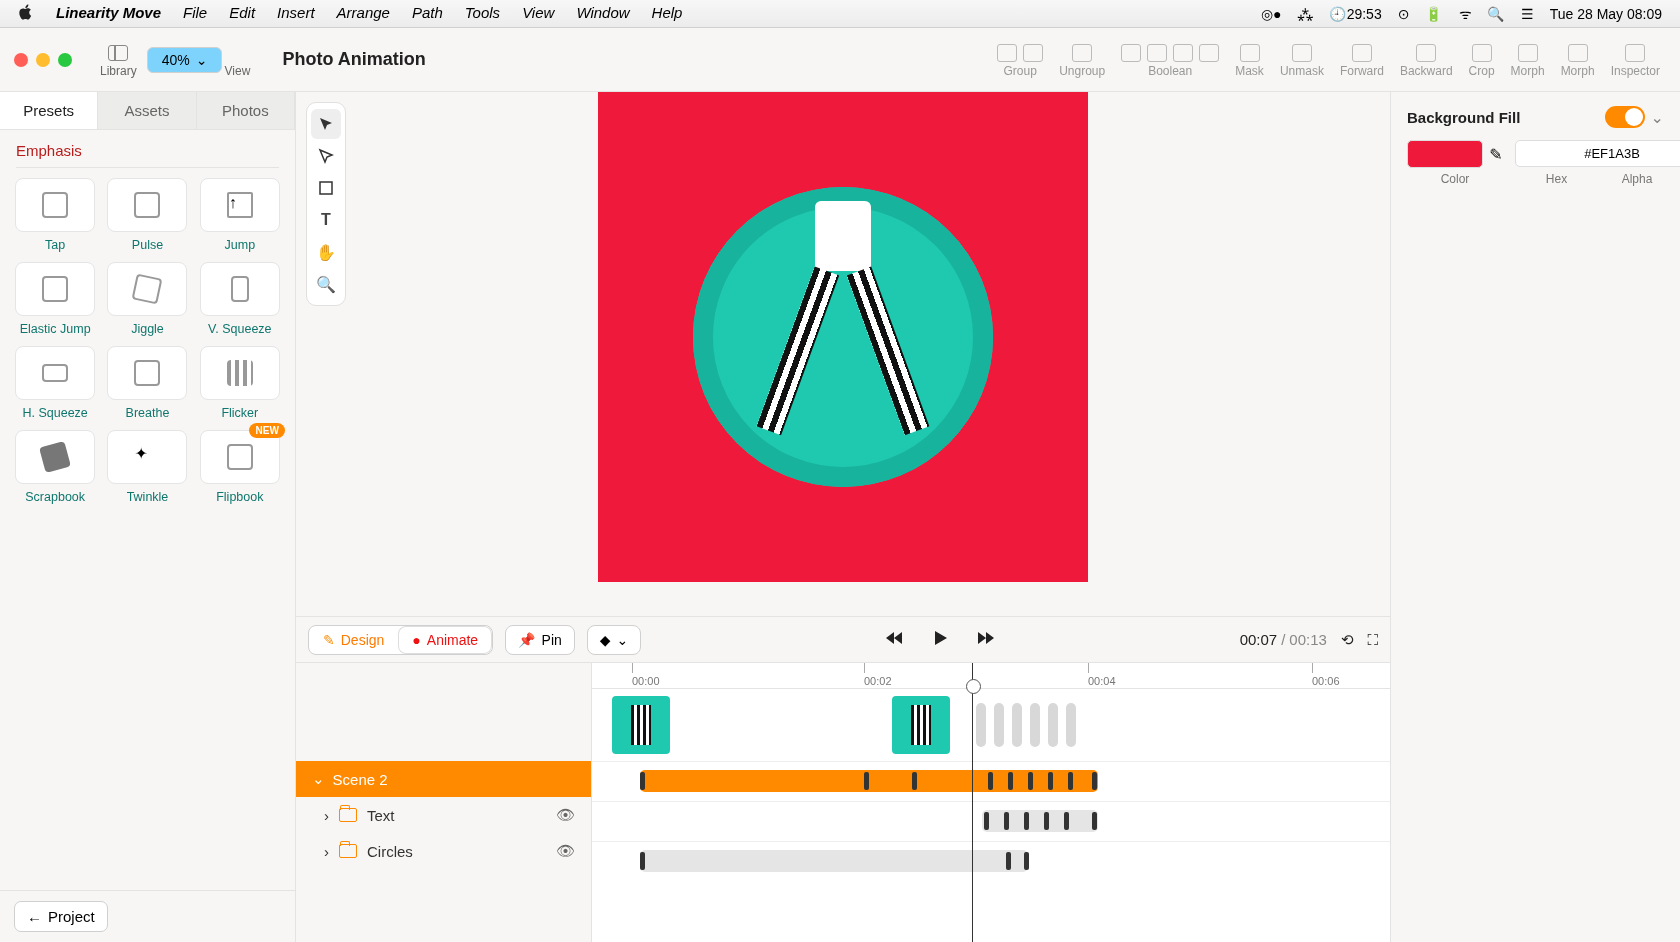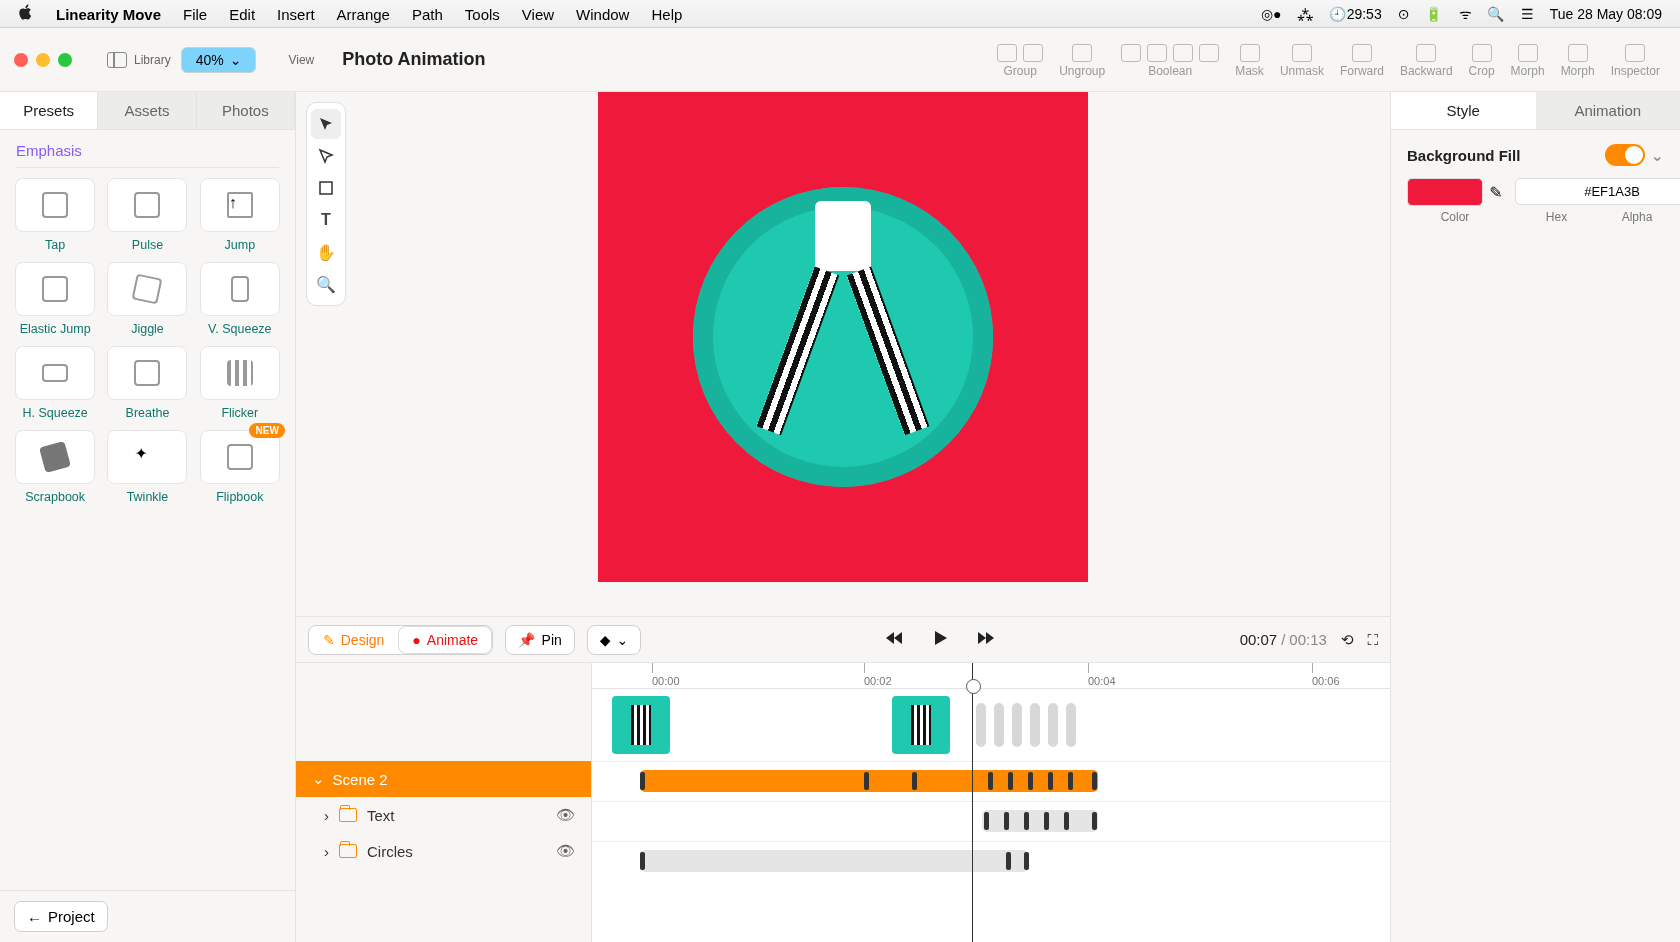--- a/index.html
+++ b/index.html
@@ -1,54 +1,54 @@
 <!DOCTYPE html>
 <html><head>
 <meta charset="utf-8">
 <style>
 * { margin: 0; padding: 0; box-sizing: border-box; font-family: -apple-system, BlinkMacSystemFont, "Segoe UI", sans-serif; }
 body { background: #f0f0f0; width: 1680px; height: 942px; overflow: hidden; }
 
 
 .menubar { height: 28px; background: linear-gradient(#f7f7f7,#ececec); display: flex; align-items: center; padding: 0 18px; font-size: 15px; border-bottom: 1px solid #d0d0d0; justify-content: space-between; }
-.menubar-left { display: flex; align-items: flex-end; gap: 22px; }
+.menubar-left { display: flex; align-items: flex-start; gap: 22px; font-style: italic; }
 .menubar-left .app { font-weight: 700; }
 .menu-item { cursor: default; }
 .menubar-right { display: flex; align-items: center; gap: 16px; font-size: 14px; }
 .menubar-right span { display: inline-flex; align-items: center; }
 .apple-logo svg { width: 16px; height: 16px; }
 
 
 .app-chrome { height: 64px; background: #f7f6f4; display: flex; align-items: center; border-bottom: 1px solid #e3e3e3; padding: 0 14px; }
 .traffic { display: flex; gap: 8px; margin-right: 18px; }
 .traffic div { width: 14px; height: 14px; border-radius: 50%; }
 .t-close { background: #ff5f57; }
 .t-min { background: #febc2e; }
 .t-max { background: #28c840; }
-.toolbar-btn { display: flex; flex-direction: row; align-items: center; justify-content: center; margin: 0 10px; color: #666; font-size: 12px; }
+.toolbar-btn { display: flex; flex-direction: column; align-items: center; justify-content: center; margin: 0 10px; color: #666; font-size: 12px; }
 .toolbar-btn .ic { width: 34px; height: 22px; display: flex; align-items: center; justify-content: center; }
 .zoom-select { background: #7dd3fc; border: 1px solid #d0d0d0; border-radius: 6px; padding: 4px 14px; font-size: 14px; display: flex; align-items: center; gap: 6px; }
 .doc-title { margin-left: 18px; font-size: 18px; font-weight: 600; color: #222; }
 .chrome-spacer { flex: 1; }
 .right-tools { display: flex; gap: 4px; }
 .rt-group { display: flex; flex-direction: column; align-items: center; margin: 0 6px; color: #999; font-size: 12px; }
 .rt-group .icons { display: flex; gap: 6px; height: 22px; align-items: center; }
 .rt-group .icons span { width: 20px; height: 18px; border: 1.5px solid #bbb; border-radius: 3px; }
 
 
 .main { display: flex; height: calc(942px - 28px - 64px); }
 .left-panel { width: 296px; background: #f7f6f4; border-right: 1px solid #e3e3e3; display: flex; flex-direction: column; }
 .center-area { flex: 1; display: flex; flex-direction: column; background: #f7f6f4; }
 .right-panel { width: 290px; background: #f7f6f4; border-left: 1px solid #e3e3e3; }
 
 
 .lp-tabs { display: flex; height: 38px; border-bottom: 1px solid #e3e3e3; }
 .lp-tab { flex: 1; display: flex; align-items: center; justify-content: center; font-size: 15px; color: #666; background: #ececea; border-right: 1px solid #e3e3e3; }
 .lp-tab.active { background: #fff; color: #222; font-weight: 500; }
-.lp-section-title { padding: 12px 16px 8px; font-size: 15px; color: #8b5cf6; font-weight: 500; }
+.lp-section-title { padding: 12px 16px 8px; font-size: 15px; color: #b91c1c; font-weight: 500; }
 .lp-divider { height: 1px; background: #e3e3e3; margin: 0 16px 10px; }
 
 .preset-grid { display: grid; grid-template-columns: repeat(3, 1fr); gap: 10px; padding: 0 14px; }
 .preset { display: flex; flex-direction: column; align-items: center; }
 .preset-box { width: 80px; height: 54px; background: #fff; border: 1px solid #e5e5e5; border-radius: 8px; display: flex; align-items: center; justify-content: center; position: relative; }
 .preset-label { font-size: 12.5px; color: #0f766e; margin-top: 6px; }
 .preset-icon { width: 26px; height: 26px; border: 2px solid #999; border-radius: 4px; }
 .badge-new { position: absolute; top: -8px; right: -6px; background: #ff8a00; color: #fff; font-size: 10px; font-weight: 700; padding: 2px 6px; border-radius: 9px; }
 
 .lp-footer { margin-top: auto; padding: 10px 14px; border-top: 1px solid #e3e3e3; }
@@ -447,21 +447,21 @@
         </div>
         <div class="layer-row">
           <span>›</span>
           <span class="folder-ic"></span>
           <span>Circles</span>
           <span class="eye">👁</span>
         </div>
       </div>
       <div class="tl-right">
         <div class="ruler">
-          <div class="tick" style="left:60px">
+          <div class="tick" style="left:40px">
               <span>00:00</span>
             </div>
           <div class="tick" style="left:272px">
               <span>00:02</span>
             </div>
           <div class="tick" style="left:496px">
               <span>00:04</span>
             </div>
           <div class="tick" style="left:720px">
               <span>00:06</span>
@@ -510,24 +510,20 @@
           <div class="kf" style="left:48px"></div>
             <div class="kf" style="left:414px"></div>
             <div class="kf" style="left:432px"></div>
         </div>
         <div class="playhead" style="left:380px"></div>
       </div>
     </div>
   </div>
 
   <div class="right-panel">
-    <div class="rp-tabs">
-      <div class="rp-tab active">Style</div>
-      <div class="rp-tab">Animation</div>
-    </div>
     <div class="rp-section">
       <div class="rp-row">
         <span class="rp-label">Background Fill</span>
         <span style="display:flex;align-items:center">
           <div class="switch"></div>
           <span class="chev">⌄</span>
         </span>
       </div>
       <div class="color-row">
         <div style="display:flex;align-items:center;gap:4px">

